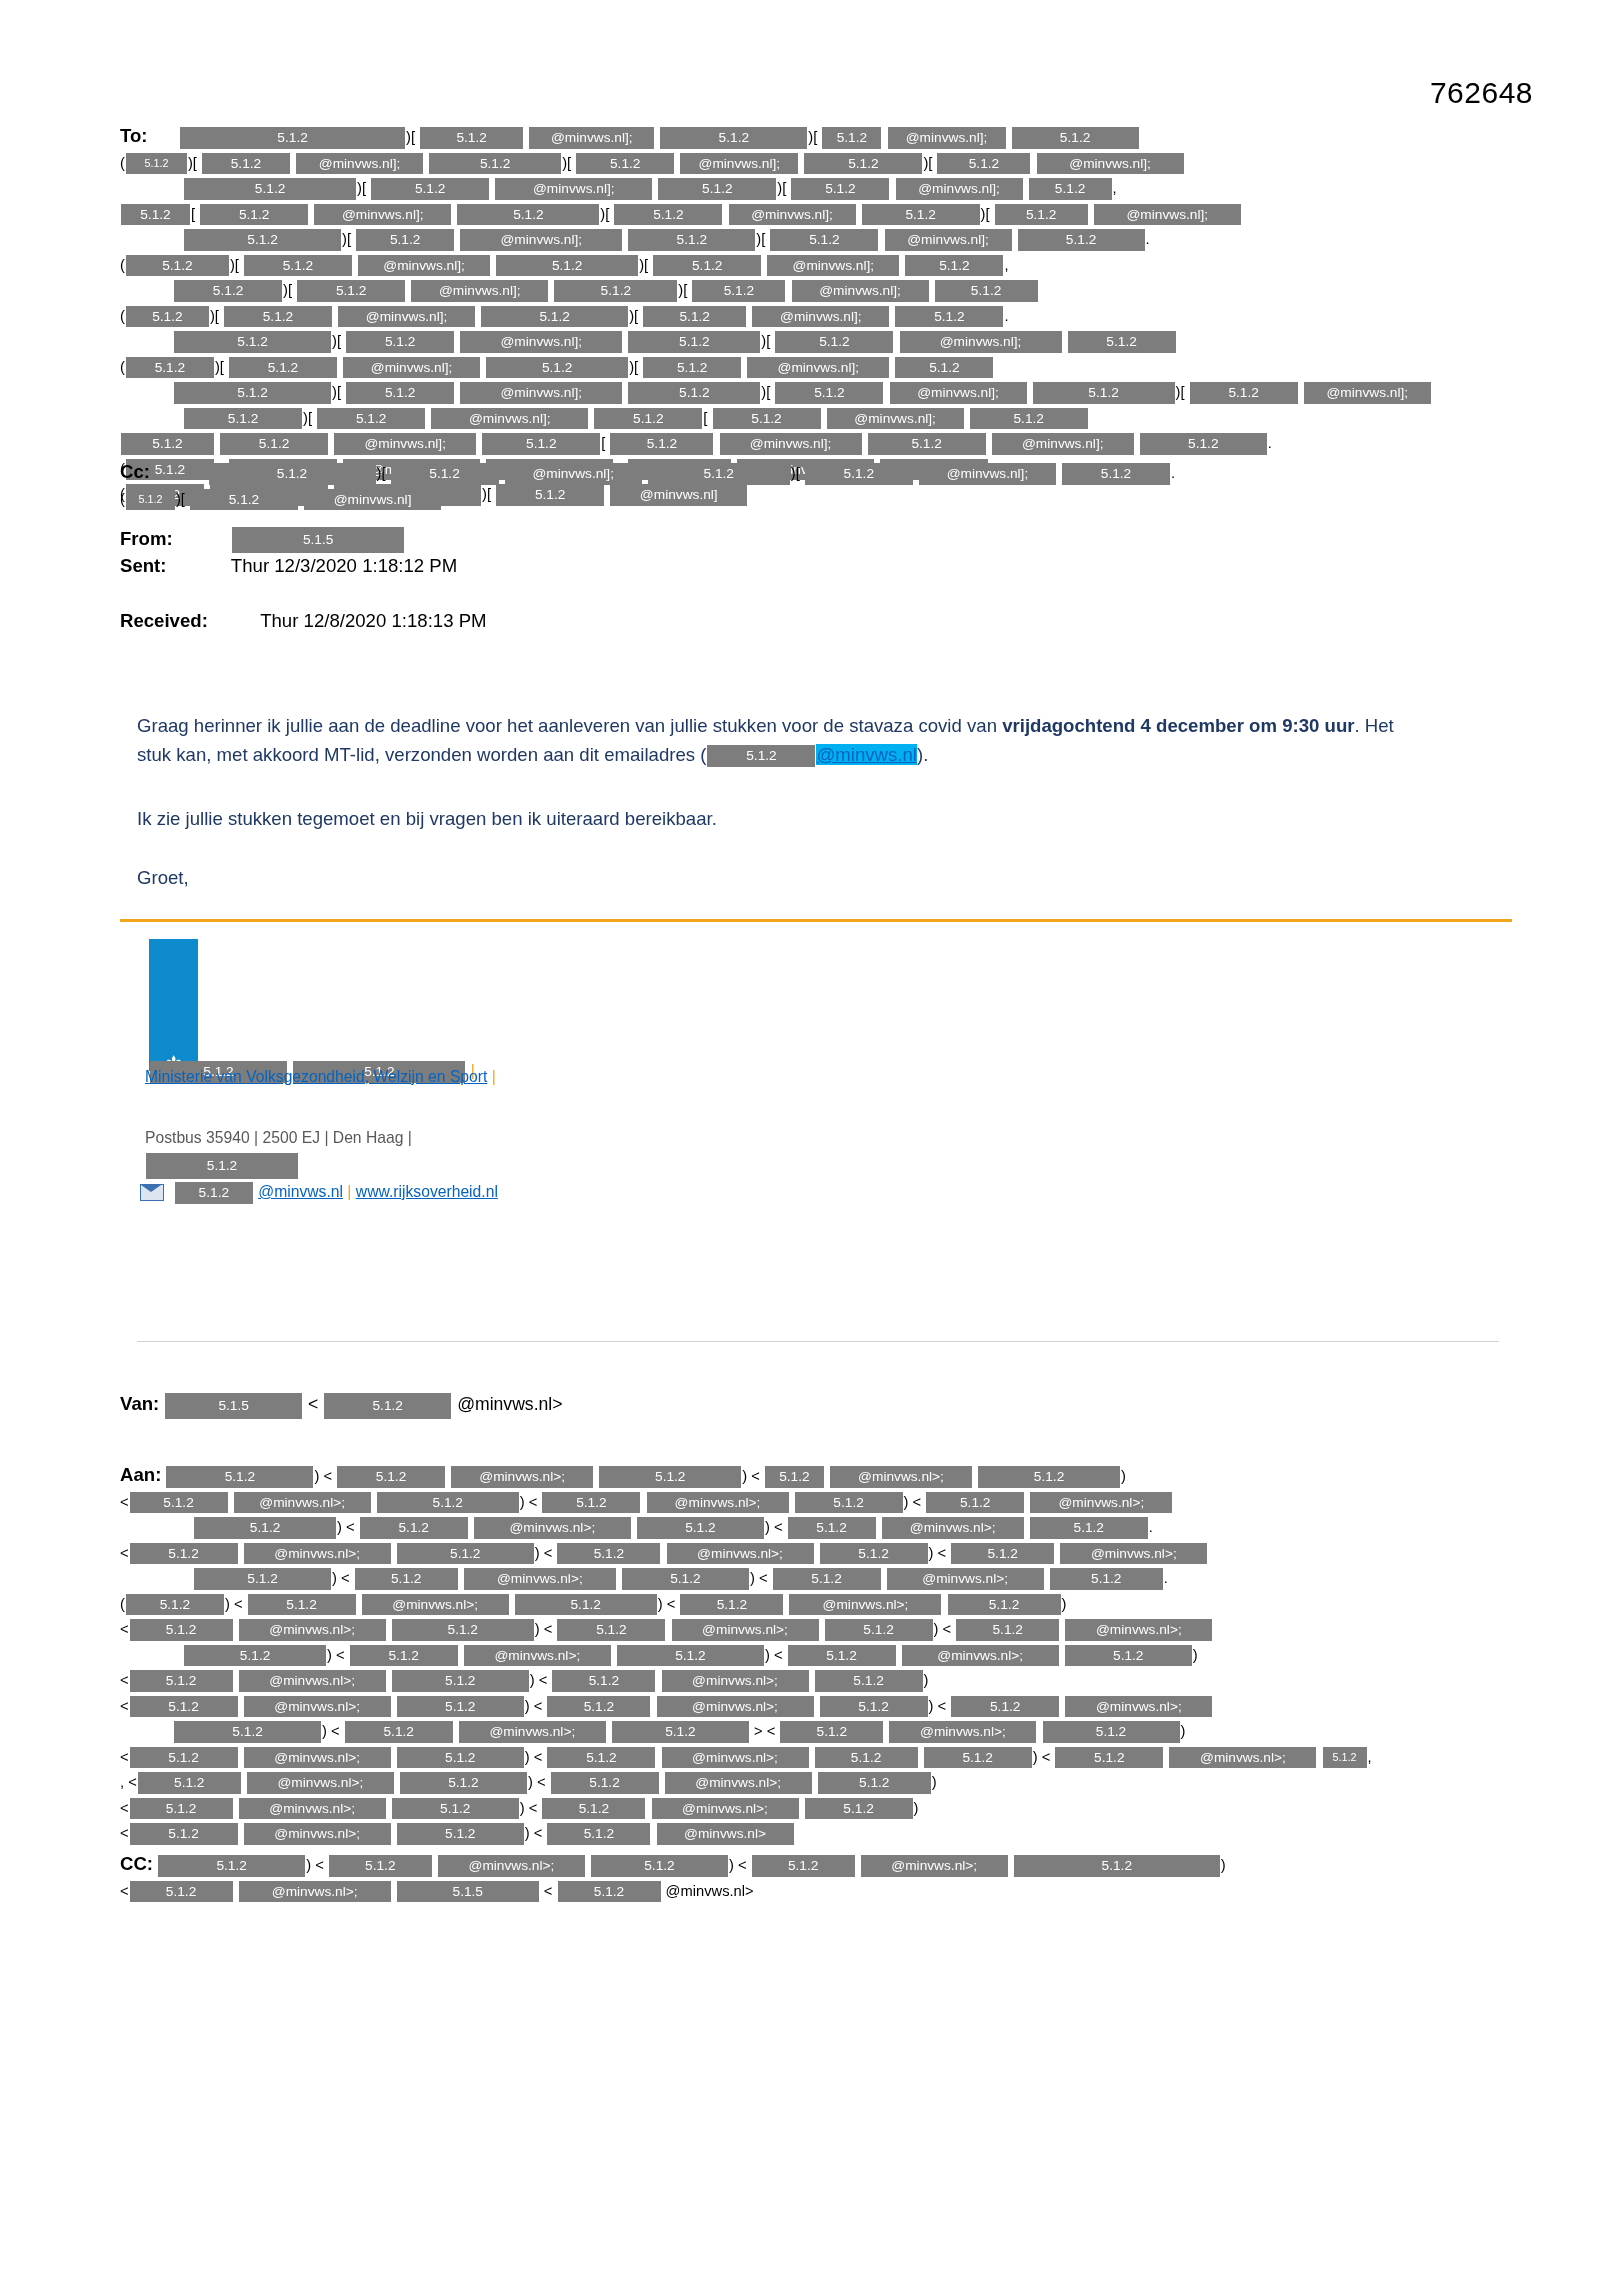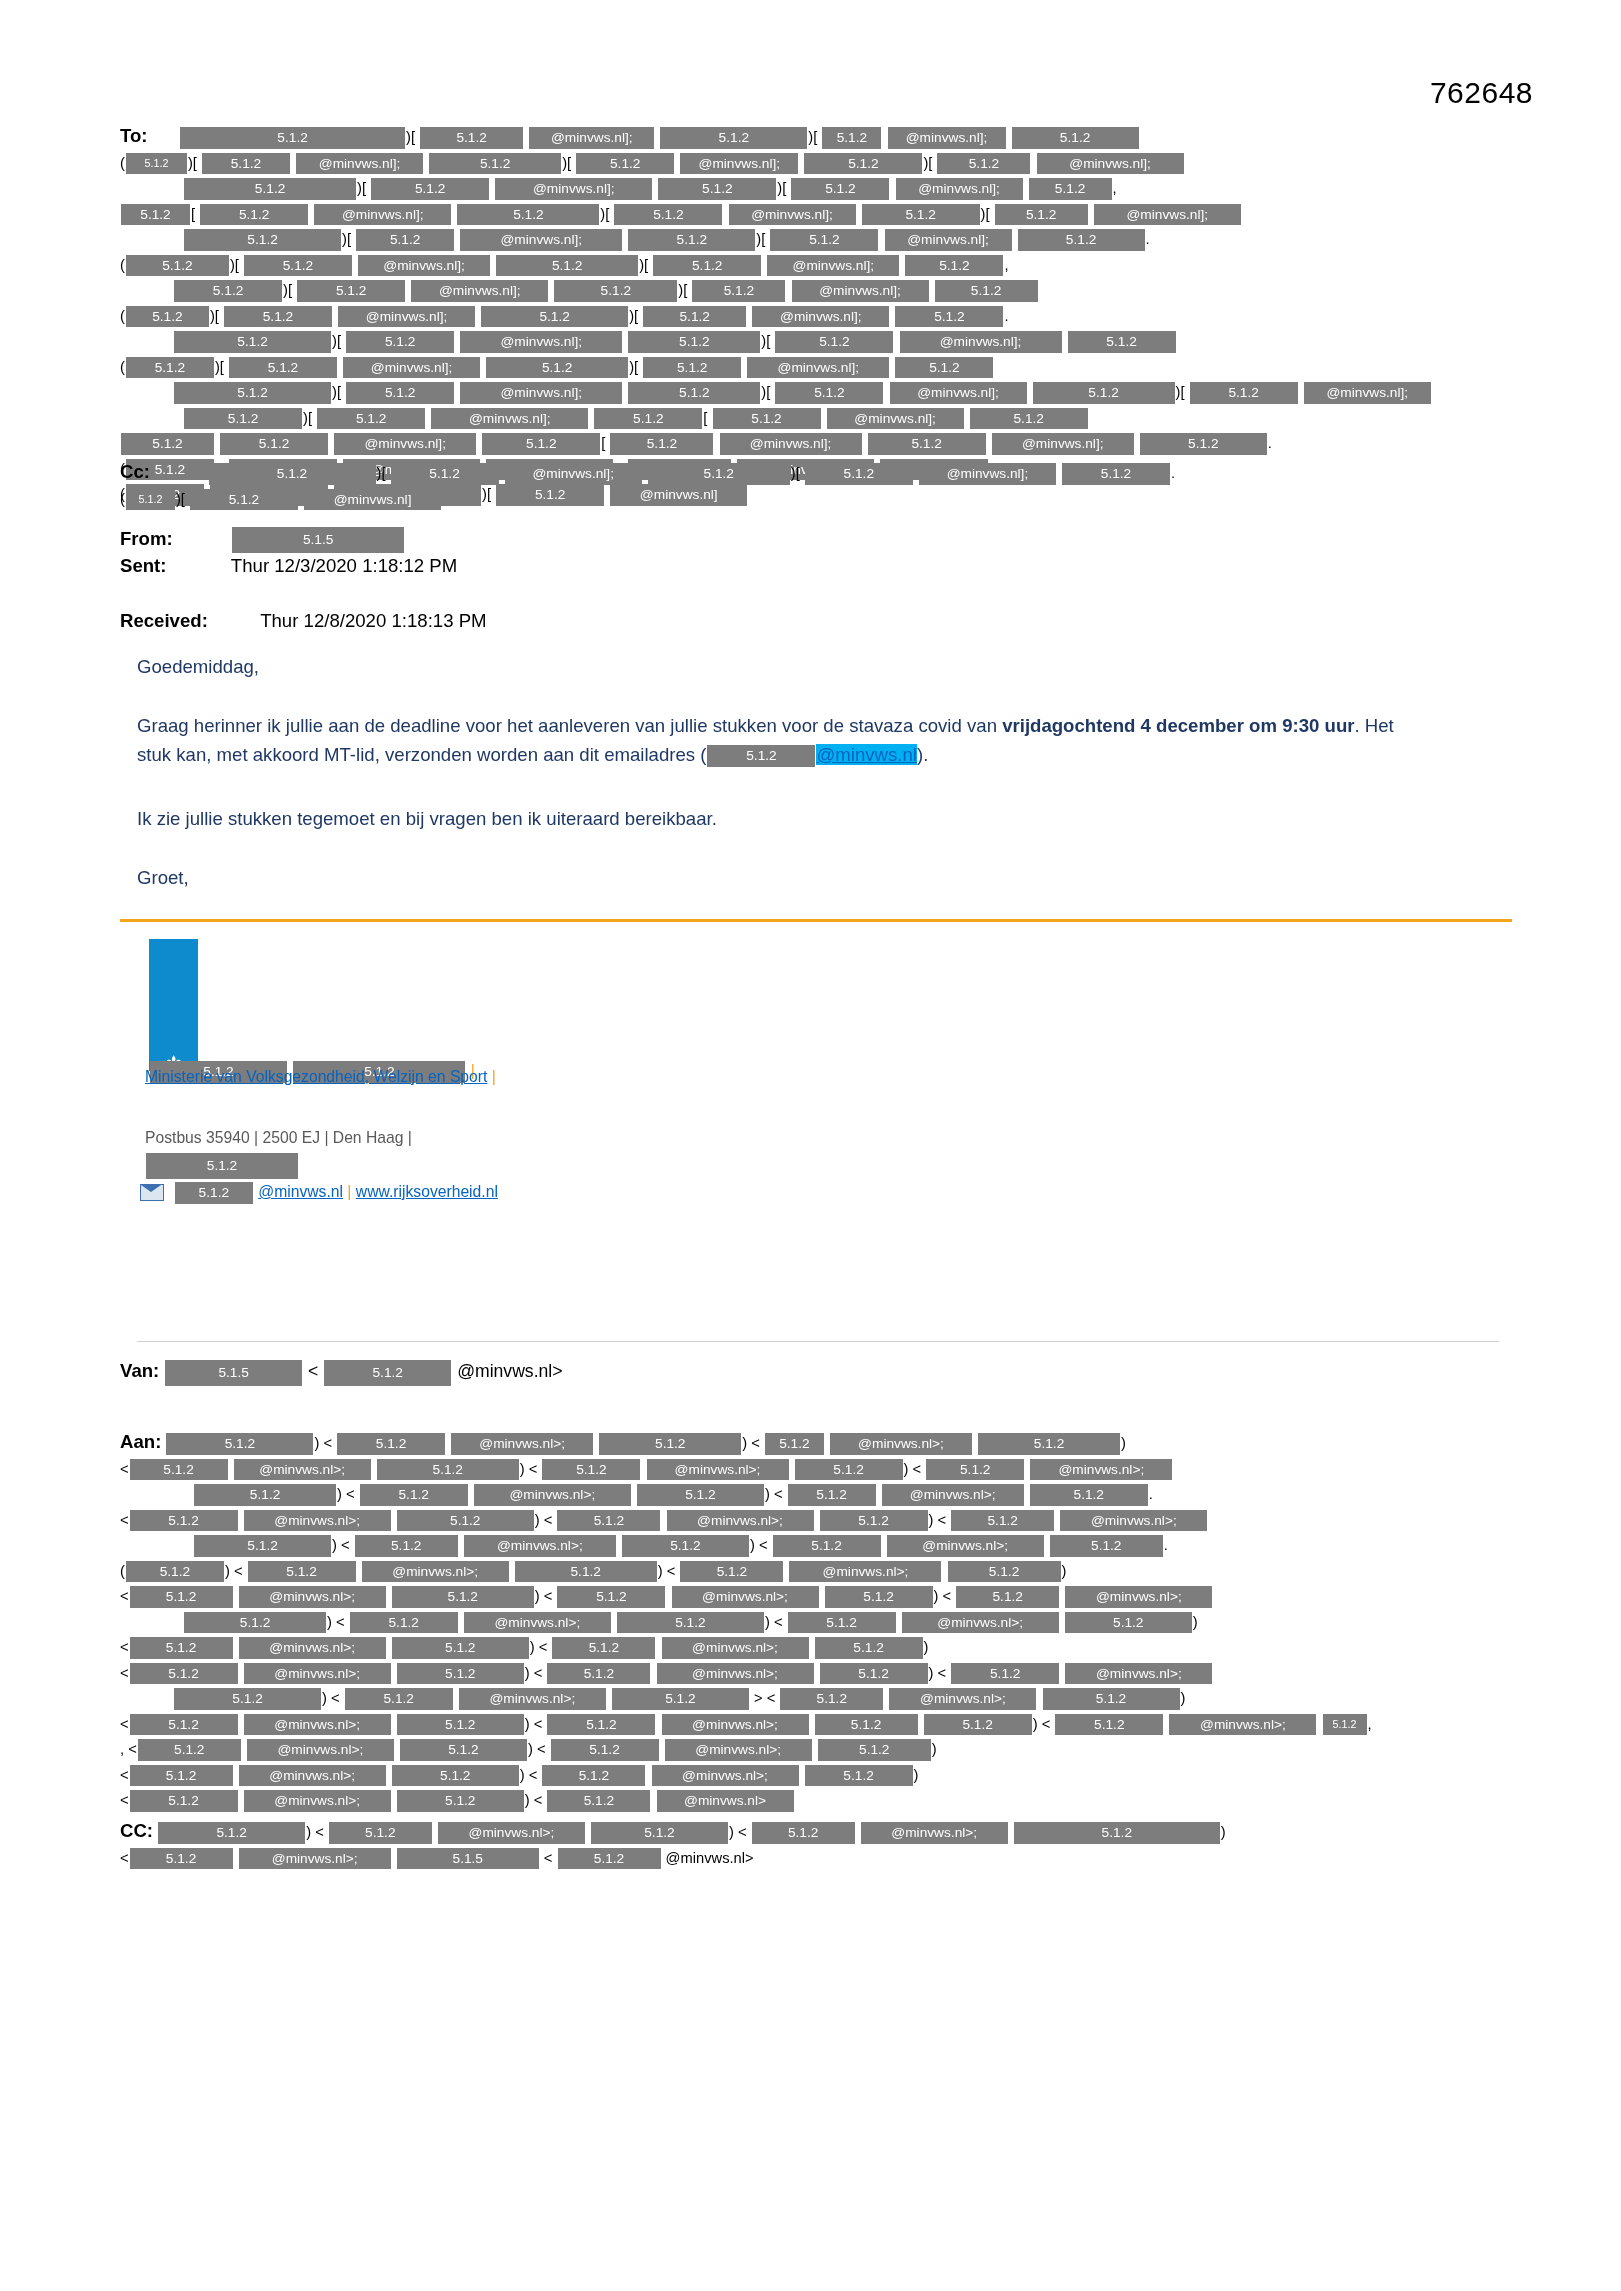--- a/index.html
+++ b/index.html
@@ -160,20 +160,21 @@
     width: 1362px;
     height: 1px;
     background: #d0d0d0;
   }
   
   .quoted {
     position: absolute;
     left: 120px;
     width: 1392px;
     font-size: 17.6px;
+    margin-top: 33px;
   }
   .q-lbl { font-weight: bold; font-size: 18.6px; }
   .q-val { font-size: 17.6px; }
   .q-recips { font-size: 14.7px; line-height: 25.5px; }
 </style>
 </head>
 <body>
 
 <div class="page">
 
@@ -344,21 +345,20 @@
     <span class="lbl">Sent:</span>
     <span class="val">Thur 12/3/2020 1:18:12 PM</span>
   </div>
 
 
   <div class="field-row" style="top:610px">
     <span class="lbl">Received:</span>
     <span class="val" style="padding-left:29px">Thur 12/8/2020 1:18:13 PM</span>
   </div>
 
-  <div class="body-text" style="top:652px">Goedemiddag,</div>
 
   <div class="body-text" style="top:711px">
     <span>Graag herinner ik jullie aan de deadline voor het aanleveren van jullie stukken voor de stavaza covid van </span><span class="b">vrijdagochtend 4 december om 9:30 uur</span><span>. Het stuk kan, met akkoord MT-lid, verzonden worden aan dit emailadres (</span><span class="redac" style="width:108px">5.1.2</span><span class="hl">@minvws.nl</span><span>).</span>
   </div>
 
   <div class="body-text" style="top:863px">Groet,</div>
 
   <div class="body-text" style="top:804px">Ik zie jullie stukken tegemoet en bij vragen ben ik uiteraard bereikbaar.</div>
 
   <div class="rule-orange" style="top:919px"></div>

